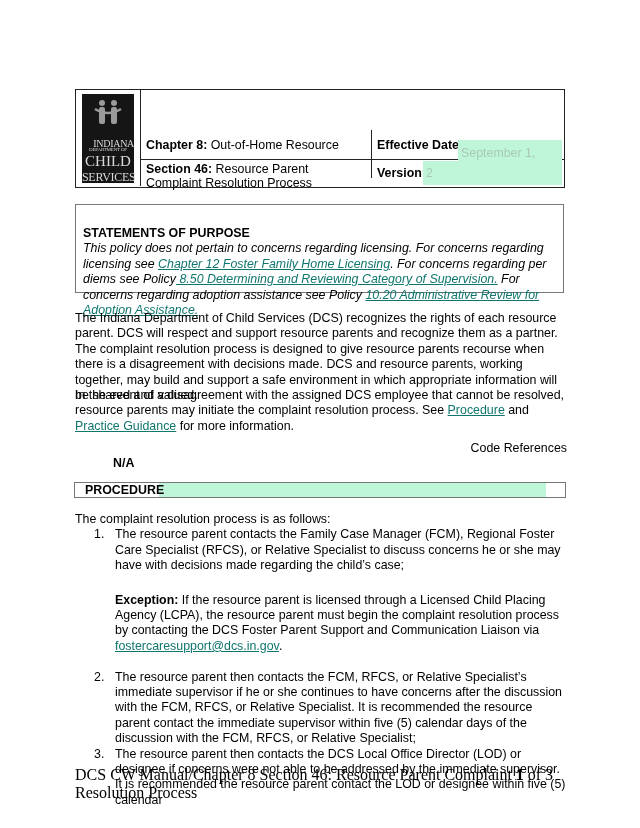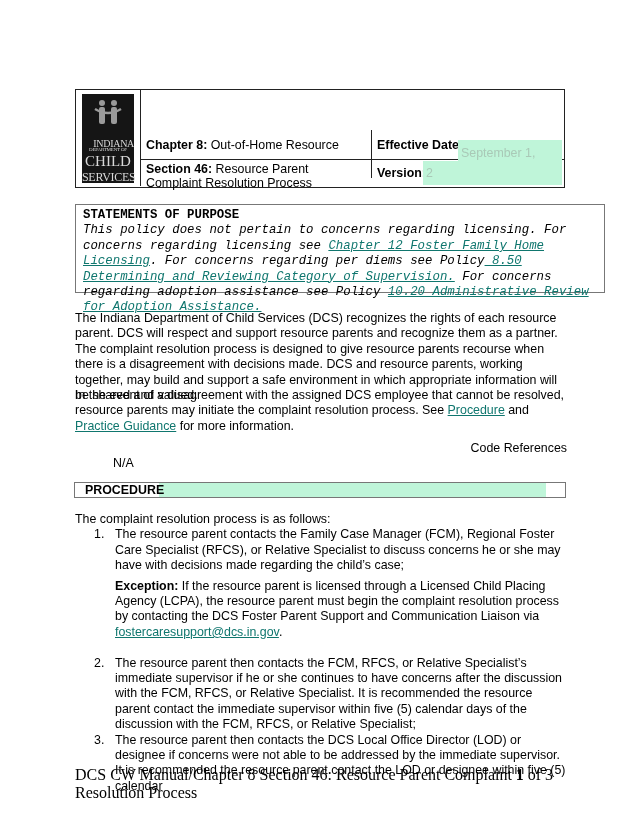--- a/index.html
+++ b/index.html
@@ -19,21 +19,21 @@
   #hdr .row2 { top:69px; height:19px; }
   #hdr .cellL { position:absolute; left:0; top:0; width:231px; height:100%; border-right:1.5px solid #222; box-sizing:border-box; padding:3px 5px; line-height:14px; }
   #hdr .cellR { position:absolute; left:231px; right:0; top:0; height:100%; padding:3px 5px; line-height:14px; box-sizing:border-box; }
   .row1 .cellL, .row1 .cellR { padding-top:8px !important; }
   .row2 .cellR { padding-top:7px !important; }
   .hl { background:#bff5d9; color:#a9c9b7; }
   .row1 .hl { position:absolute; left:86px; top:10px; right:2px; height:24px; padding:6px 2px 16px 3px; box-sizing:border-box; }
   .row2 .hl { position:absolute; left:51px; top:2px; right:2px; height:24px; padding:5px 3px 0 3px; box-sizing:border-box; }
 
   
-  #purpose { left:75px; top:204px; width:530px; height:89px; border:1.5px solid #777; box-sizing:border-box; padding:3px 7px; line-height:15.4px;font-family:Liberation Mono, monospace; }
+  #purpose { left:75px; top:204px; width:489px; height:89px; border:1.5px solid #777; box-sizing:border-box; padding:21px 7px; line-height:15.4px; }
   #purpose .h { font-weight:bold; }
   #purpose .i { font-style:italic; }
 
   .para { left:75px; width:492px; line-height:15.4px; }
   #proc-bar { left:74px; top:482px; width:492px; height:16px; border:1.2px solid #777; box-sizing:border-box; }
   #proc-bar .lbl { position:absolute; left:10px; top:0px; font-weight:bold; line-height:14px; }
   #proc-bar .fill { position:absolute; left:84px; top:0; width:387px; height:100%; background:#bff5d9; }
 
   ol.steps { margin:0; padding:0; list-style:none; }
   .step { position:relative; padding-left:40px; }
@@ -86,35 +86,35 @@
 <div id="purpose" class="abs">
   <div class="h">STATEMENTS OF PURPOSE</div>
   <div class="i"><span>This policy does not pertain to concerns regarding licensing.  For concerns regarding licensing see </span><a href="#">Chapter 12 Foster Family Home Licensing</a><span>. For concerns regarding per diems see Policy</span><a href="#"> 8.50 Determining and Reviewing Category of Supervision.</a><span>  For concerns regarding adoption assistance see Policy </span><a href="#">10.20 Administrative Review for Adoption Assistance.</a></div>
 </div>
 
 <div class="abs para" style="top:311px;">The Indiana Department of Child Services (DCS) recognizes the rights of each resource parent. DCS will respect and support resource parents and recognize them as a partner.  The complaint resolution process is designed to give resource parents recourse when there is a disagreement with decisions made.  DCS and resource parents, working together, may build and support a safe environment in which appropriate information will be shared and valued.</div>
 <div class="abs para" style="top:388px;"><span>In the event of a disagreement with the assigned DCS employee that cannot be resolved, resource parents may initiate the complaint resolution process.  See </span><a href="#">Procedure</a><span> and </span><a href="#">Practice Guidance</a><span> for more information.</span></div>
 
 <div class="abs para" style="top:441px;">
   <div style="text-align:right;">Code References</div>
-  <div style="padding-left:38px;">N/A</div>
+  <div style="padding-left:38px;font-weight:bold;">N/A</div>
 </div>
 
 <div id="proc-bar" class="abs">
   <div class="fill"></div>
   <div class="lbl">PROCEDURE</div>
 </div>
 
 <div class="abs para" style="top:512px;">
   <div>The complaint resolution process is as follows:</div>
   <ol class="steps">
     <li class="step">
       <span class="num">1.</span>
       <div>The resource parent contacts the Family Case Manager (FCM), Regional Foster Care Specialist (RFCS), or Relative Specialist to discuss concerns he or she may have with decisions made regarding the child’s case;</div>
-      <div style="margin-top:5px;"><b>Exception:</b><span> If the resource parent is licensed through a Licensed Child Placing Agency (LCPA), the resource parent must begin the complaint resolution process by contacting the DCS Foster Parent Support and Communication Liaison via </span><a href="#">fostercaresupport@dcs.in.gov</a><span>.</span></div>
+      <div style="margin-top:19px;"><b>Exception:</b><span> If the resource parent is licensed through a Licensed Child Placing Agency (LCPA), the resource parent must begin the complaint resolution process by contacting the DCS Foster Parent Support and Communication Liaison via </span><a href="#">fostercaresupport@dcs.in.gov</a><span>.</span></div>
     </li>
     <li class="step" style="margin-top:15.4px;">
       <span class="num">2.</span>
       <div>The resource parent then contacts the FCM, RFCS, or Relative Specialist’s immediate supervisor if he or she continues to have concerns after the discussion with the FCM, RFCS, or Relative Specialist.  It is recommended the resource parent contact the immediate supervisor within five (5) calendar days of the discussion with the FCM, RFCS, or Relative Specialist;</div>
     </li>
     <li class="step">
       <span class="num">3.</span>
       <div>The resource parent then contacts the DCS Local Office Director (LOD) or designee if concerns were not able to be addressed by the immediate supervisor.  It is recommended the resource parent contact the LOD or designee within five (5) calendar</div>
     </li>
   </ol>

